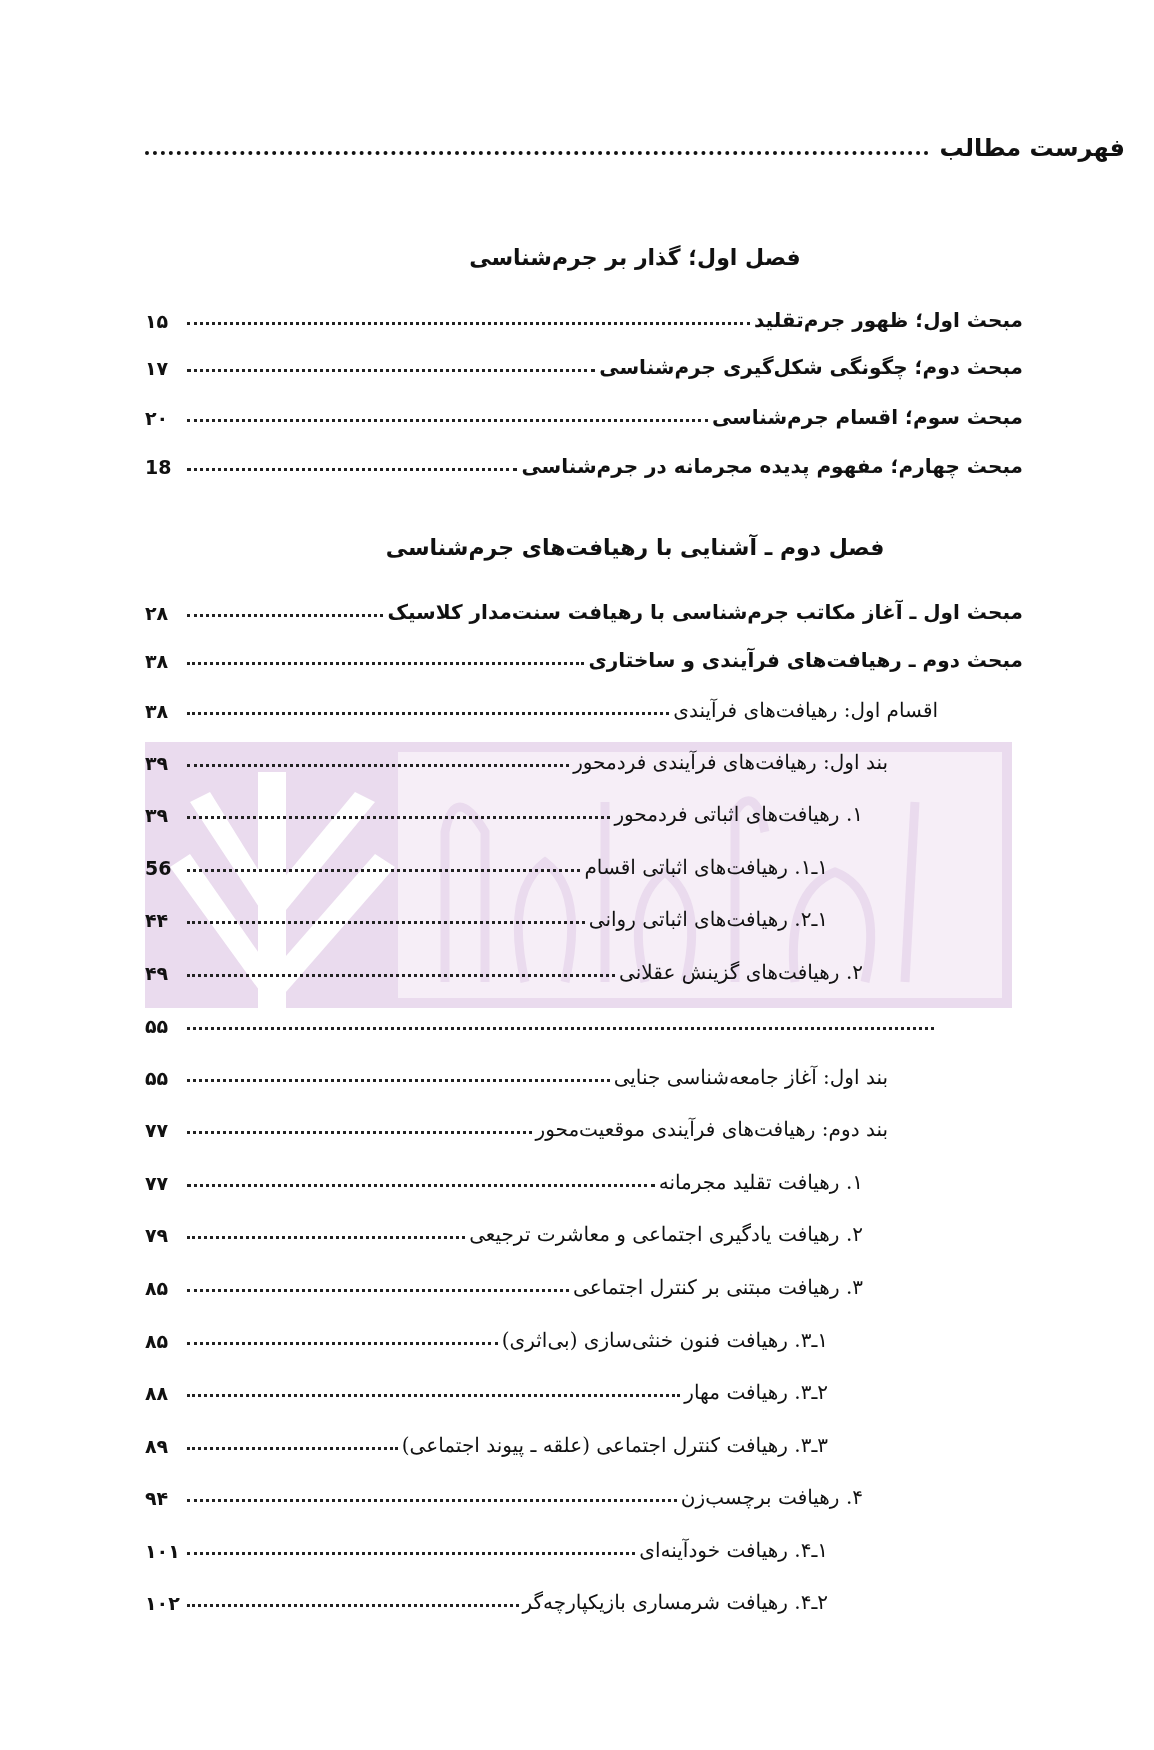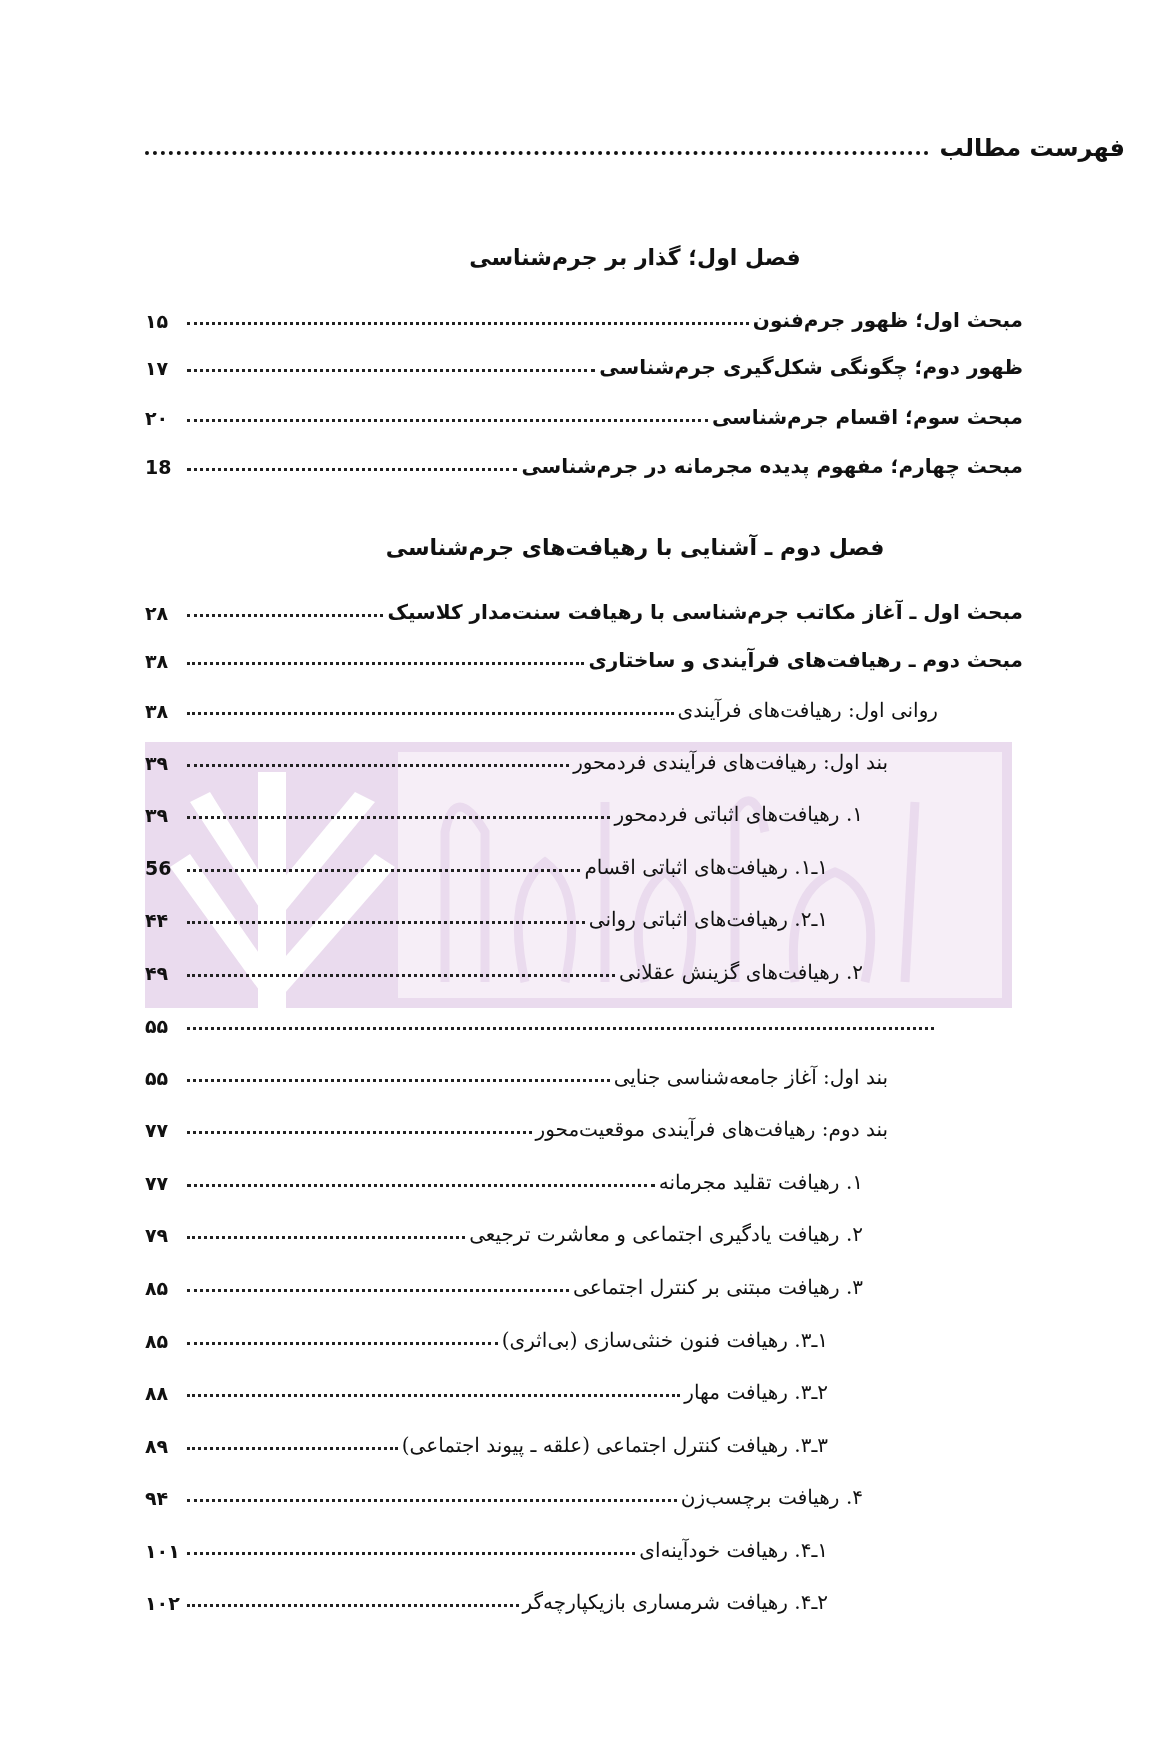--- a/index.html
+++ b/index.html
@@ -60,26 +60,26 @@
 
   <div class="hdr">
     <span class="hdr-title">فهرست مطالب</span>
     <span class="hdr-dots"></span>
   </div>
 
   <div class="ch" style="top:245px"><span>فصل اول؛ گذار بر جرم‌شناسی</span></div>
   <div class="row b" style="top:298px">
       <span class="num">۱۵</span>
       <span class="dots"></span>
-      <span class="lbl">مبحث اول؛ ظهور جرم‌فنون</span>
+      <span class="lbl">مبحث اول؛ ظهور جرم‌تقلید</span>
     </div>
   <div class="row b" style="top:345px">
       <span class="num">۱۷</span>
       <span class="dots"></span>
-      <span class="lbl">ظهور دوم؛ چگونگی شکل‌گیری جرم‌شناسی</span>
+      <span class="lbl">مبحث دوم؛ چگونگی شکل‌گیری جرم‌شناسی</span>
     </div>
   <div class="row b" style="top:395px">
       <span class="num">۲۰</span>
       <span class="dots"></span>
       <span class="lbl">مبحث سوم؛ اقسام جرم‌شناسی</span>
     </div>
   <div class="row b" style="top:444px">
       <span class="num">18</span>
       <span class="dots"></span>
       <span class="lbl">مبحث چهارم؛ مفهوم پدیده مجرمانه در جرم‌شناسی</span>
@@ -92,21 +92,21 @@
       <span class="lbl">مبحث اول ـ آغاز مکاتب جرم‌شناسی با رهیافت سنت‌مدار کلاسیک</span>
     </div>
   <div class="row b" style="top:638px">
       <span class="num">۳۸</span>
       <span class="dots"></span>
       <span class="lbl">مبحث دوم ـ رهیافت‌های فرآیندی و ساختاری</span>
     </div>
   <div class="row n" style="top:688px; right:85px">
       <span class="num">۳۸</span>
       <span class="dots"></span>
-      <span class="lbl">روانی اول: رهیافت‌های فرآیندی</span>
+      <span class="lbl">اقسام اول: رهیافت‌های فرآیندی</span>
     </div>
   <div class="row n" style="top:740px; right:135px">
       <span class="num">۳۹</span>
       <span class="dots"></span>
       <span class="lbl">بند اول: رهیافت‌های فرآیندی فردمحور</span>
     </div>
   <div class="row n" style="top:792px; right:160px">
       <span class="num">۳۹</span>
       <span class="dots"></span>
       <span class="lbl">۱. رهیافت‌های اثباتی فردمحور</span>

